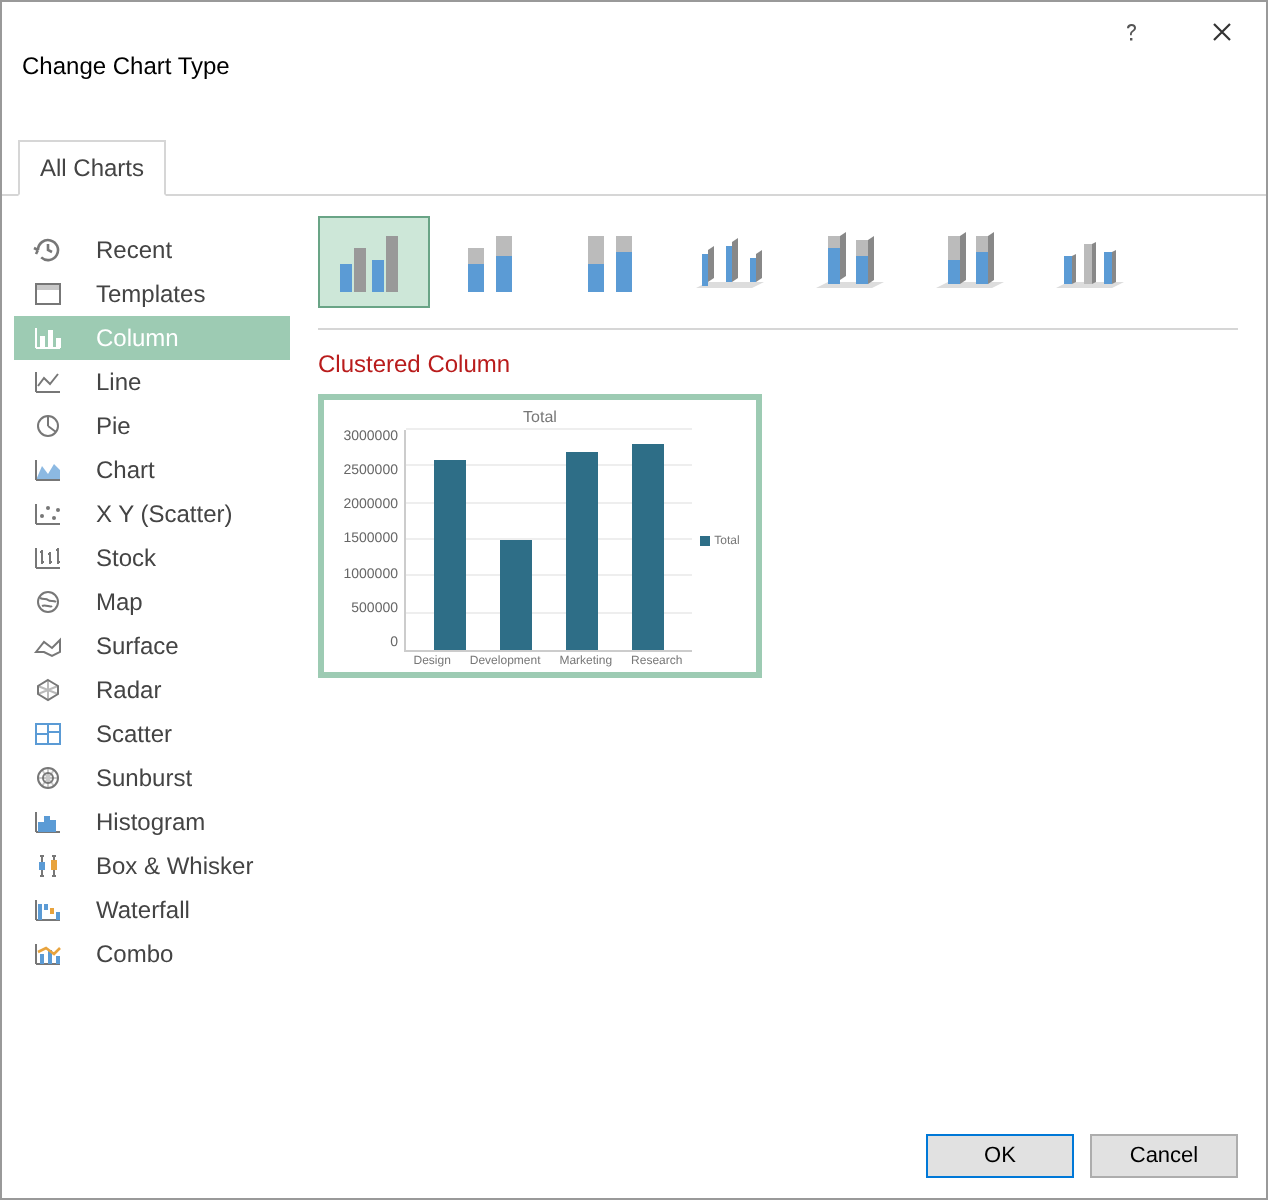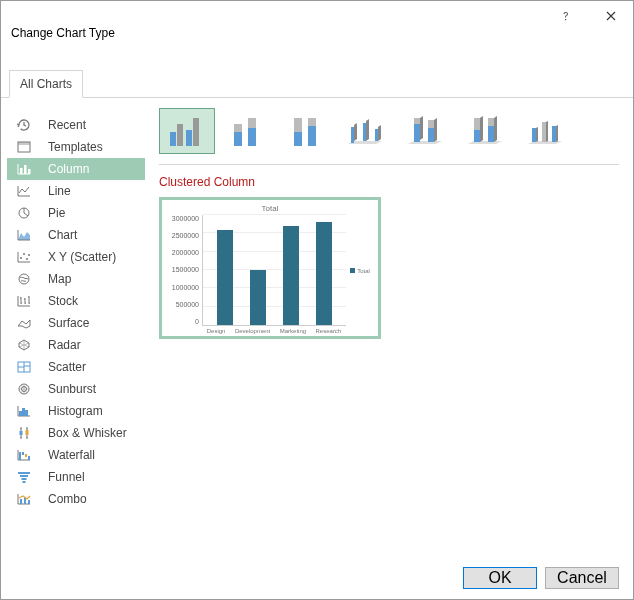--- a/index.html
+++ b/index.html
@@ -34,21 +34,21 @@
   .preview-title{text-align:center;font-size:8px;color:#777;padding-bottom:2px;}
   .yaxis{width:36px;display:flex;flex-direction:column;justify-content:space-between;text-align:right;padding-right:3px;padding-bottom:1px;}
   .plot{flex:1;border-left:1px solid #ccc;border-bottom:1px solid #ccc;position:relative;display:flex;align-items:flex-end;justify-content:space-around;padding:0 6px;}
   .plot .grid{position:absolute;left:0;right:0;height:0;border-top:1px solid #eee;}
   .bar{width:16px;background:#2e6e87;position:relative;z-index:1;}
   .xaxis{display:flex;margin-left:36px;margin-right:28px;justify-content:space-around;font-size:6px;color:#777;padding-top:2px;}
   .legend{width:28px;display:flex;align-items:center;justify-content:center;font-size:6px;color:#777;}
   .legend .sq{width:5px;height:5px;background:#2e6e87;display:inline-block;margin-right:2px;}
   
   .footer{position:absolute;bottom:0;left:0;right:0;height:42px;display:flex;align-items:center;justify-content:flex-end;padding-right:14px;gap:8px;}
-  .btn{width:74px;height:22px;font-size:16px;border:1px solid #adadad;background:#e1e1e1;display:flex;align-items:center;justify-content:center;}
+  .btn{width:74px;height:22px;font-size:11px;border:1px solid #adadad;background:#e1e1e1;display:flex;align-items:center;justify-content:center;}
   .btn.primary{border:1px solid #0078d7;}
 </style>
 </head>
 <body>
 
 <div class="titlebar">
   <span class="title">Change Chart Type</span>
   <div class="win-btn">
     <svg width="10" height="10" viewBox="0 0 10 10">
         <path d="M2.5 3c0-1.2 1-2 2.3-2s2.2.8 2.2 1.9c0 .9-.5 1.3-1.2 1.9-.6.5-.9.8-.9 1.5v.3H4V6.2c0-1 .5-1.4 1.1-1.9.6-.5.9-.8.9-1.3 0-.6-.5-1-1.2-1s-1.2.5-1.2 1.1H2.5zM4 8h1.2v1.2H4z" fill="#555"></path>
@@ -130,33 +130,33 @@
             <circle cx="8" cy="4" r="1" fill="#777"></circle>
             <circle cx="11" cy="9" r="1" fill="#777"></circle>
             <circle cx="13" cy="5" r="1" fill="#777"></circle>
           </svg>
         </span>
       <span>X Y (Scatter)</span>
     </div>
     <div class="side-item">
       <span class="icn">
           <svg width="16" height="14" viewBox="0 0 16 14">
+            <path d="M2 12V2m0 10h12M5 3v7m-1-6h1m0 5h1M9 4v6m-1-5h1m0 4h1M13 2v8m-1-7h1m0 6h1" stroke="#777"></path>
+          </svg>
+        </span>
+      <span>Stock</span>
+    </div>
+    <div class="side-item">
+      <span class="icn">
+          <svg width="16" height="14" viewBox="0 0 16 14">
             <circle cx="8" cy="7" r="5" fill="none" stroke="#777"></circle>
             <path d="M4 5c2 1 3 0 4 1s3 0 4 1M5 9c2-1 4 1 5 0" fill="none" stroke="#777"></path>
           </svg>
         </span>
       <span>Map</span>
-    </div>
-    <div class="side-item">
-      <span class="icn">
-          <svg width="16" height="14" viewBox="0 0 16 14">
-            <path d="M2 12V2m0 10h12M5 3v7m-1-6h1m0 5h1M9 4v6m-1-5h1m0 4h1M13 2v8m-1-7h1m0 6h1" stroke="#777"></path>
-          </svg>
-        </span>
-      <span>Stock</span>
     </div>
     <div class="side-item">
       <span class="icn">
           <svg width="16" height="14" viewBox="0 0 16 14">
             <path d="M2 10l4-5 4 3 4-4v6l-4 2-4-2z" fill="none" stroke="#777"></path>
           </svg>
         </span>
       <span>Surface</span>
     </div>
     <div class="side-item">
@@ -212,31 +212,20 @@
       <span class="icn">
           <svg width="16" height="14" viewBox="0 0 16 14">
             <path d="M2 12V2m0 10h12" stroke="#777"></path>
             <rect x="3" y="4" width="2" height="8" fill="#5b9bd5"></rect>
             <rect x="6" y="4" width="2" height="3" fill="#5b9bd5"></rect>
             <rect x="9" y="6" width="2" height="3" fill="#e8a33d"></rect>
             <rect x="12" y="8" width="2" height="4" fill="#5b9bd5"></rect>
           </svg>
         </span>
       <span>Waterfall</span>
-    </div>
-    <div class="side-item">
-      <span class="icn">
-          <svg width="16" height="14" viewBox="0 0 16 14">
-            <rect x="2" y="2" width="12" height="2" fill="#5b9bd5"></rect>
-            <rect x="4" y="5" width="8" height="2" fill="#5b9bd5"></rect>
-            <rect x="5.5" y="8" width="5" height="2" fill="#5b9bd5"></rect>
-            <rect x="6.5" y="11" width="3" height="2" fill="#5b9bd5"></rect>
-          </svg>
-        </span>
-      <span>Funnel</span>
     </div>
     <div class="side-item">
       <span class="icn">
           <svg width="16" height="14" viewBox="0 0 16 14">
             <path d="M2 12V2m0 10h12" stroke="#777"></path>
             <rect x="4" y="7" width="2" height="5" fill="#5b9bd5"></rect>
             <rect x="8" y="5" width="2" height="7" fill="#5b9bd5"></rect>
             <rect x="12" y="8" width="2" height="4" fill="#5b9bd5"></rect>
             <path d="M3 6l4-2 4 3 3-3" fill="none" stroke="#e8a33d" stroke-width="1.3"></path>
           </svg>

